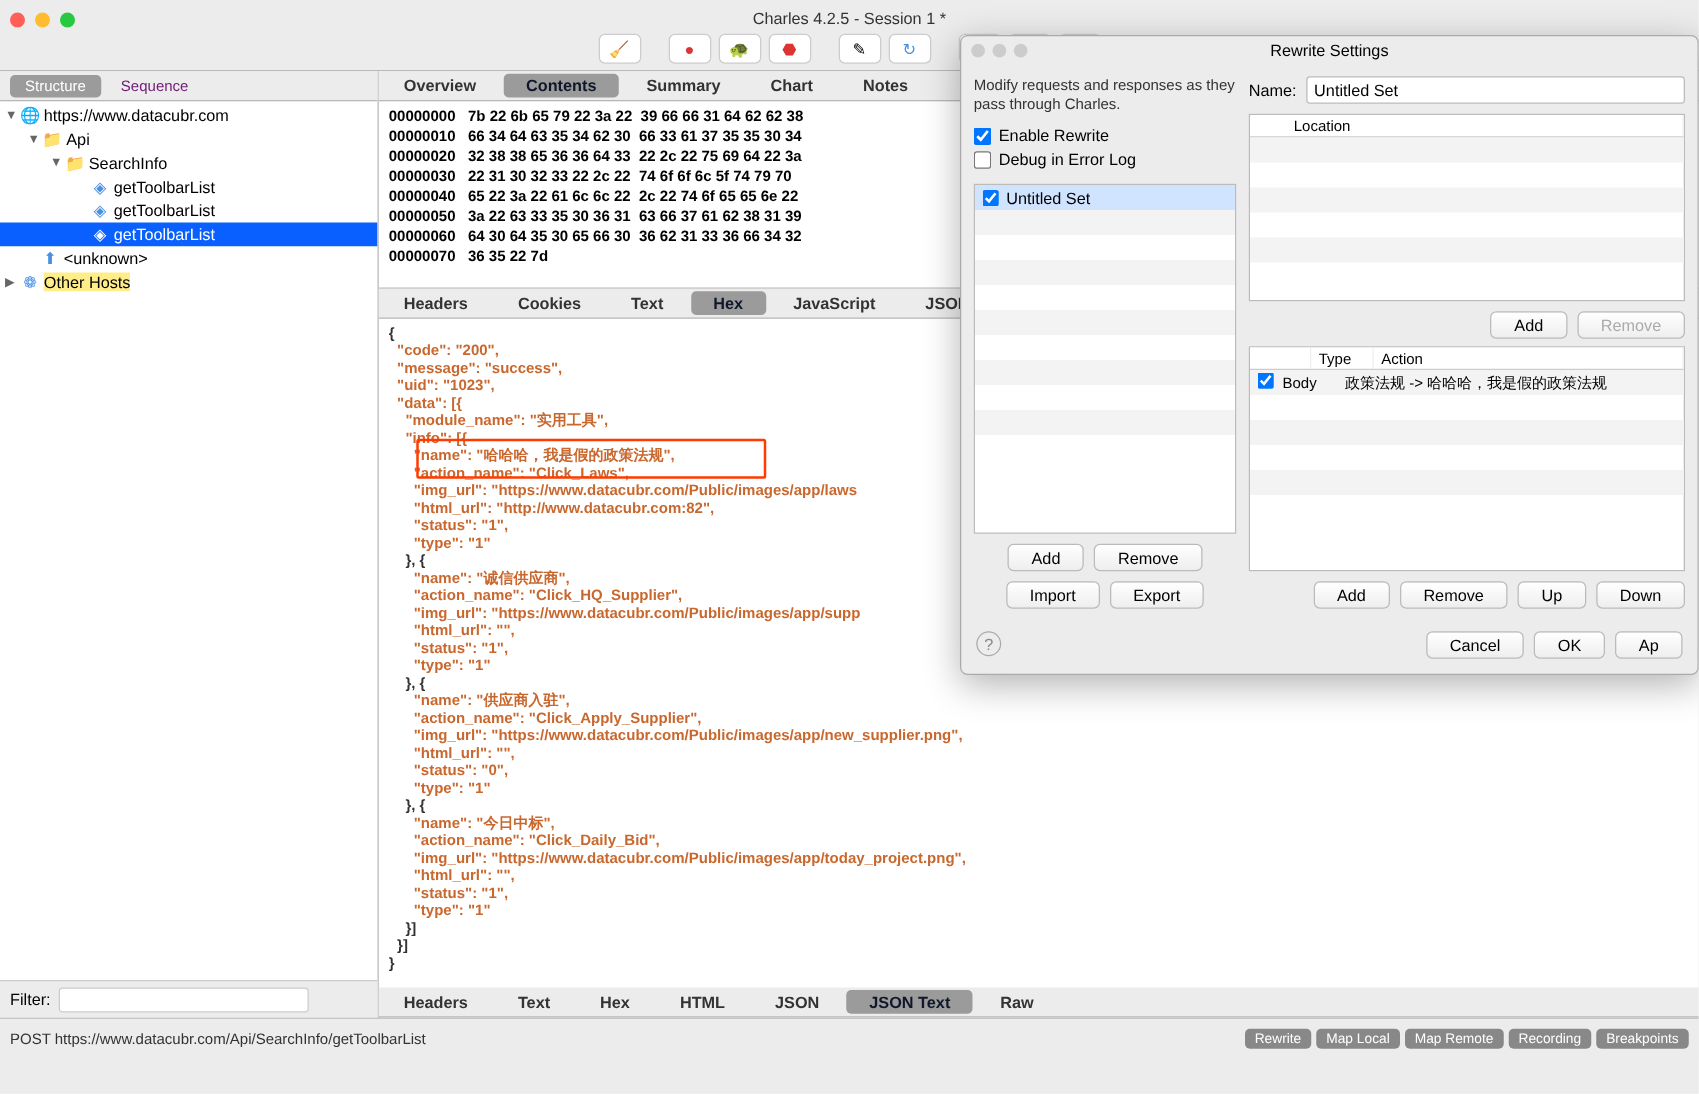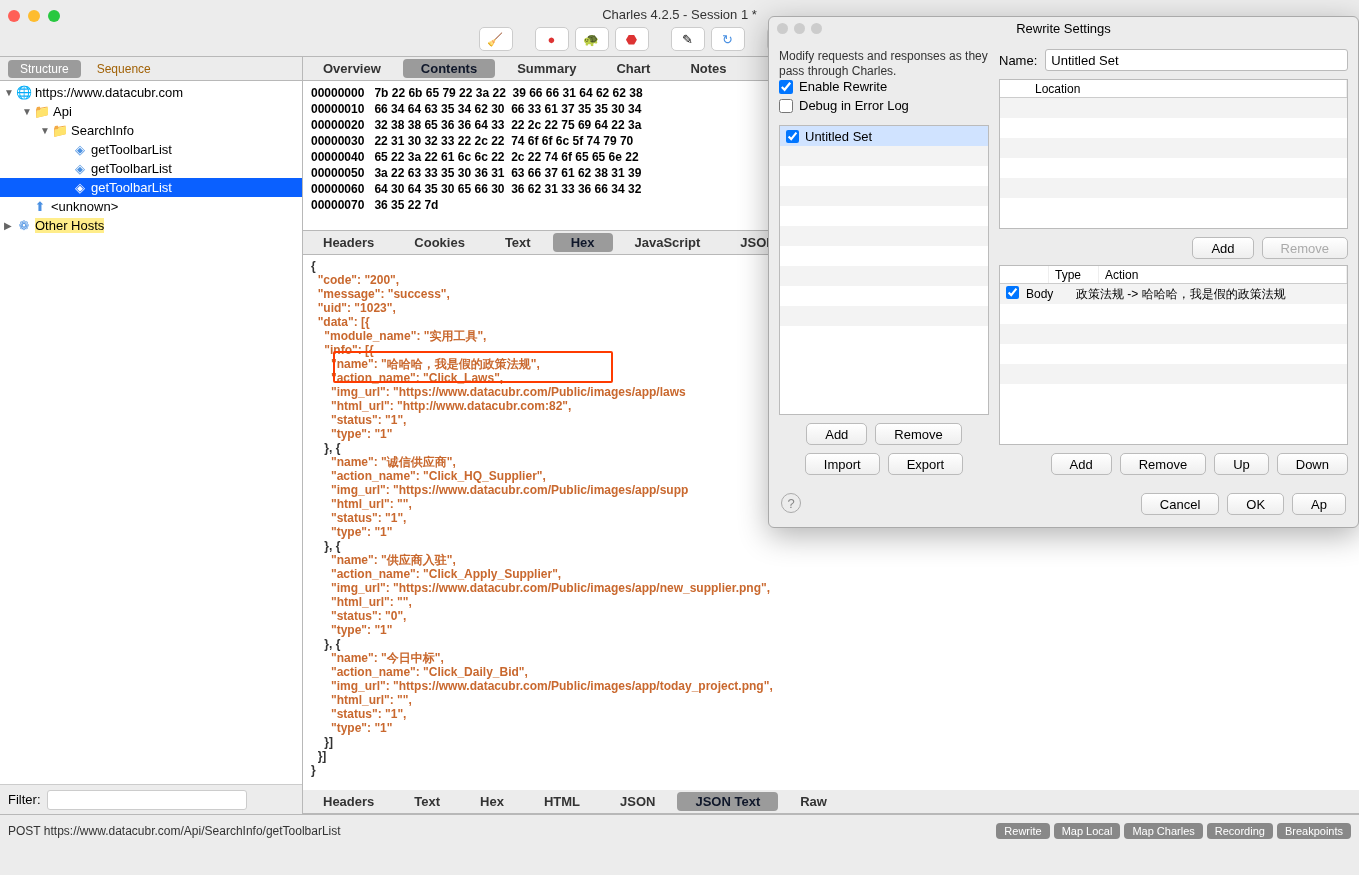--- a/index.html
+++ b/index.html
@@ -9,21 +9,21 @@
 .traffic span { width: 12px; height: 12px; border-radius: 50%; }
 .title { position:absolute; left:0; right:0; text-align:center; font-size:13px; color:#333; }
 
 .toolbar { height: 34px; display: flex; align-items: center; gap: 6px; padding: 0 8px; justify-content: center; }
 .tbtn { width: 34px; height: 24px; background: #fff; border: 1px solid #ccc; border-radius: 5px; display:flex;align-items:center;justify-content:center; }
 .tbtn.sep { width: 10px; border:none; background:none; }
 
 .main { display: flex; height: 758px; background: #fff; border-top:1px solid #b8b8b8; }
 .sidebar { width: 303px; border-right:1px solid #b8b8b8; display:flex; flex-direction:column; }
 .sb-tabs { display:flex; height:24px; background:#ececec; border-bottom:1px solid #b8b8b8; align-items:center; padding:3px 8px; gap:4px;}
-.sb-tab { padding:2px 12px; font-size:12px; border-radius:4px; color:#a16207; }
+.sb-tab { padding:2px 12px; font-size:12px; border-radius:4px; color:#701a75; }
 .sb-tab.active { background:#9b9b9b; color:#fff; }
 .tree { flex:1; overflow:auto; font-size:13px; padding-top:2px; }
 .tree-row { display:flex; align-items:center; height:19px; padding-left:4px; white-space:nowrap; }
 .tree-row.sel { background:#0a60ff; color:#fff; }
 .indent { display:inline-block; }
 .disclosure { width:12px; font-size:10px; color:#666; }
 .icon { width:16px; height:16px; margin-right:3px; display:inline-flex;align-items:center;justify-content:center;}
 .filter-bar { height:30px; border-top:1px solid #ccc; display:flex; align-items:center; padding:0 8px; gap:6px; background:#ececec;}
 .filter-bar input { flex:0 0 200px; height:20px; border:1px solid #ccc; border-radius:3px; padding:0 4px; font-size:12px;}
 
@@ -35,29 +35,29 @@
 .json-view { flex:1; overflow:auto; font-family:Menlo,monospace; font-size:12px; padding:4px 8px; line-height:14px; position:relative;}
 .json-view .k { color:#c9682e; }
 .json-view .p { color:#333; }
 .highlight-box { position:absolute; border:2px solid #ff3b00; border-radius:2px; }
 
 .statusbar { height:24px; background:#ececec; border-top:1px solid #b8b8b8; display:flex; align-items:center; padding:16px 8px; font-size:12px; color:#333; justify-content:space-between;}
 .status-right { display:flex; gap:4px;}
 .status-btn { background:#888; color:#fff; padding:2px 8px; border-radius:4px; font-size:11px;}
 
 
-.dialog { position:absolute; top:16px; left:768px; width:591px; height:512px; background:#ececec; border:1px solid #aaa; border-radius:6px; box-shadow:0 8px 30px rgba(0,0,0,0.3); display:flex; flex-direction:column;}
+.dialog { position:absolute; top:28px; left:768px; width:591px; height:512px; background:#ececec; border:1px solid #aaa; border-radius:6px; box-shadow:0 8px 30px rgba(0,0,0,0.3); display:flex; flex-direction:column;}
 .dlg-title { height:22px; display:flex; align-items:center; padding:0 8px; font-size:13px; position:relative;}
 .dlg-title .dt-traffic { display:flex; gap:6px;}
 .dlg-title .dt-traffic span{width:11px;height:11px;border-radius:50%;background:#ccc;}
 .dlg-title .ttl{position:absolute;left:0;right:0;text-align:center;}
 .dlg-body { flex:1; display:flex; padding:10px; gap:10px;}
 .dlg-left { width:210px; display:flex; flex-direction:column; }
 .dlg-right { flex:1; display:flex; flex-direction:column;}
-.desc { font-size:12px; color:#333; line-height:15px;}
+.desc { font-size:12px; color:#333; margin-bottom:10px; line-height:15px;}
 .chk { display:flex; align-items:center; gap:6px; font-size:13px; margin-bottom:4px;}
 .chk input{width:14px;height:14px;}
 .list-box { flex:1; background:#fff; border:1px solid #bbb; margin-top:8px; font-size:13px;}
 .list-box .row { display:flex; align-items:center; height:20px; padding:0 6px; gap:6px;}
 .list-box .row:nth-child(even){background:#f3f3f3;}
 .list-box .row.sel{background:#d0e3ff;}
 .btn-row { display:flex; gap:8px; margin-top:8px; justify-content:center;}
 .mac-btn { height:22px; padding:0 18px; background:linear-gradient(#fff,#eee); border:1px solid #bbb; border-radius:5px; font-size:13px; display:inline-flex;align-items:center;}
 .mac-btn:disabled{color:#aaa;}
 .name-row{display:flex;align-items:center;gap:8px;margin-bottom:8px;}
@@ -232,21 +232,21 @@
       <div class="ctab">Raw</div>
     </div>
   </div>
 </div>
 
 <div class="statusbar">
   <span>POST https://www.datacubr.com/Api/SearchInfo/getToolbarList</span>
   <div class="status-right">
     <span class="status-btn">Rewrite</span>
     <span class="status-btn">Map Local</span>
-    <span class="status-btn">Map Charles</span>
+    <span class="status-btn">Map Remote</span>
     <span class="status-btn">Recording</span>
     <span class="status-btn">Breakpoints</span>
   </div>
 </div>
 
 <div class="dialog">
   <div class="dlg-title">
     <div class="dt-traffic">
         <span></span>
         <span></span>

